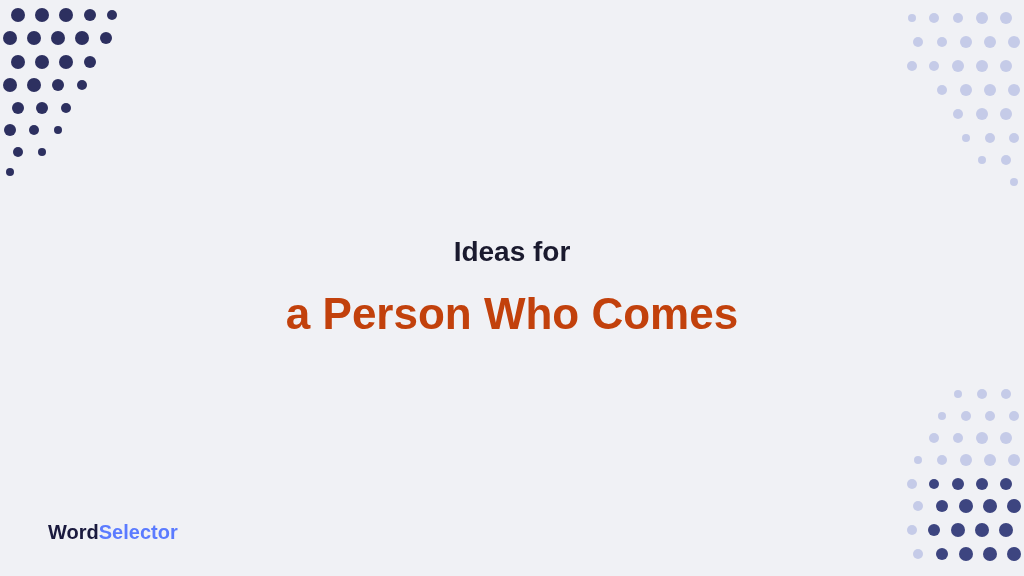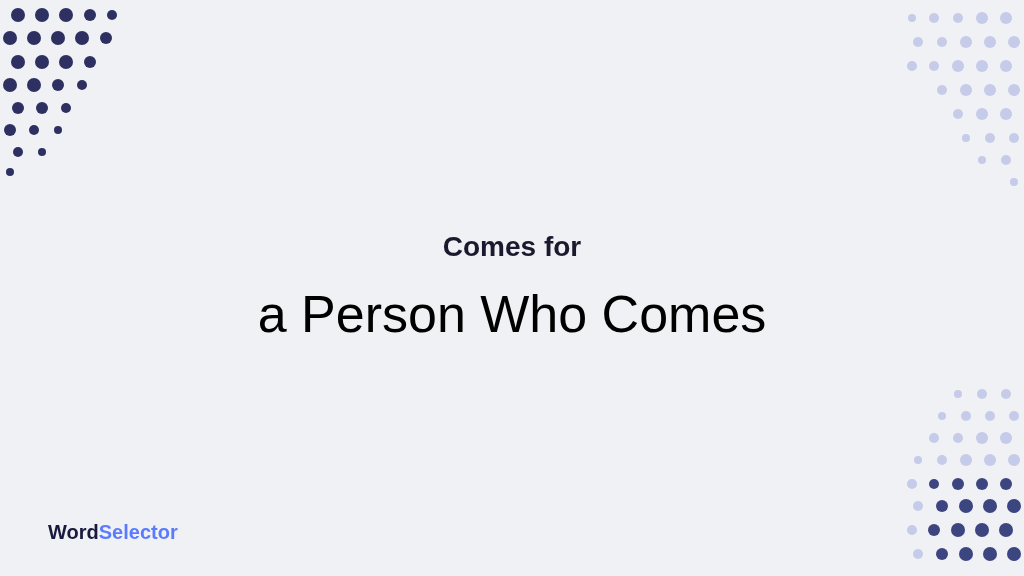--- a/index.html
+++ b/index.html
@@ -59,23 +59,23 @@
     }
 
     .subtitle {
       font-size: 28px;
       font-weight: 600;
       color: #1a1a2e;
       margin-bottom: 20px;
     }
 
     .main-title {
-      font-size: 52px;
-      font-weight: 400;
-      color: #000000;
+      font-size: 44px;
+      font-weight: 700;
+      color: #c2410c;
       line-height: 1.2;
     }
 
     
     .logo {
       position: absolute;
       bottom: 32px;
       left: 48px;
       font-size: 20px;
       font-weight: 700;
@@ -214,21 +214,21 @@
     <circle cx="108" cy="154" r="5" fill="#c5cbe8"></circle>
 
     <circle cx="210" cy="178" r="7" fill="#3d4580"></circle>
     <circle cx="186" cy="178" r="7" fill="#3d4580"></circle>
     <circle cx="162" cy="178" r="7" fill="#3d4580"></circle>
     <circle cx="138" cy="178" r="6" fill="#3d4580"></circle>
     <circle cx="114" cy="178" r="5" fill="#c5cbe8"></circle>
   </svg>
 
   <div class="main-content">
-    <p class="subtitle">Comes for</p>
+    <p class="subtitle">Ideas for</p>
     <h1 class="main-title">
       <span>a Person Who Comes</span><br>
     </h1>
   </div>
 
   <div class="logo">
     <span class="logo-word">Word</span><span class="logo-selector">Selector</span>
   </div>
 
 </div>

